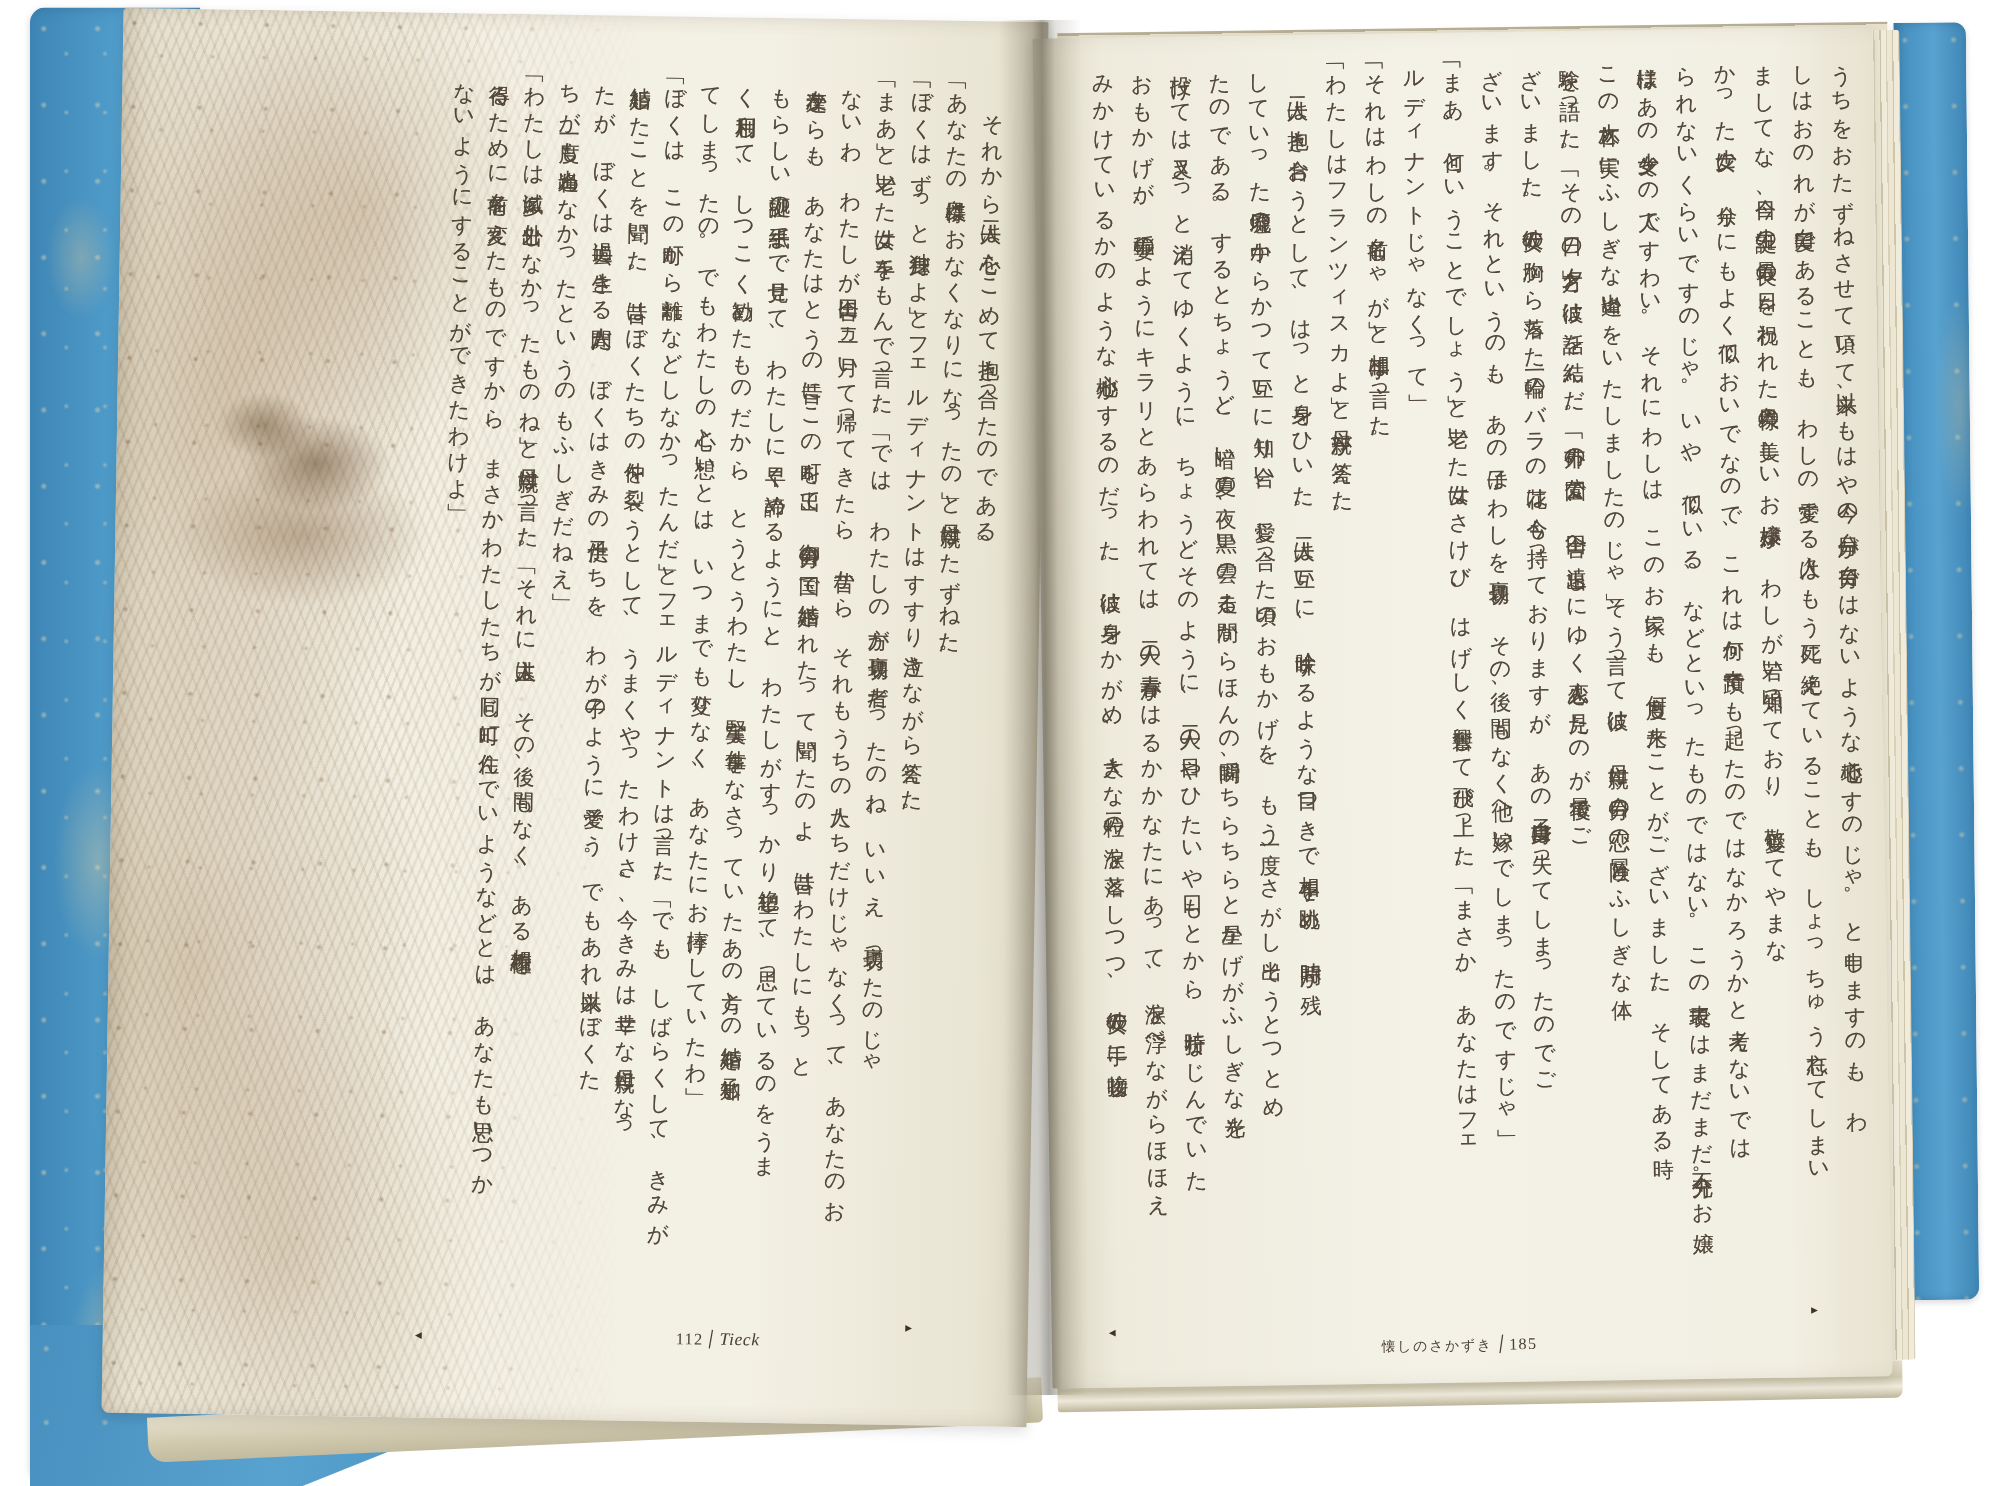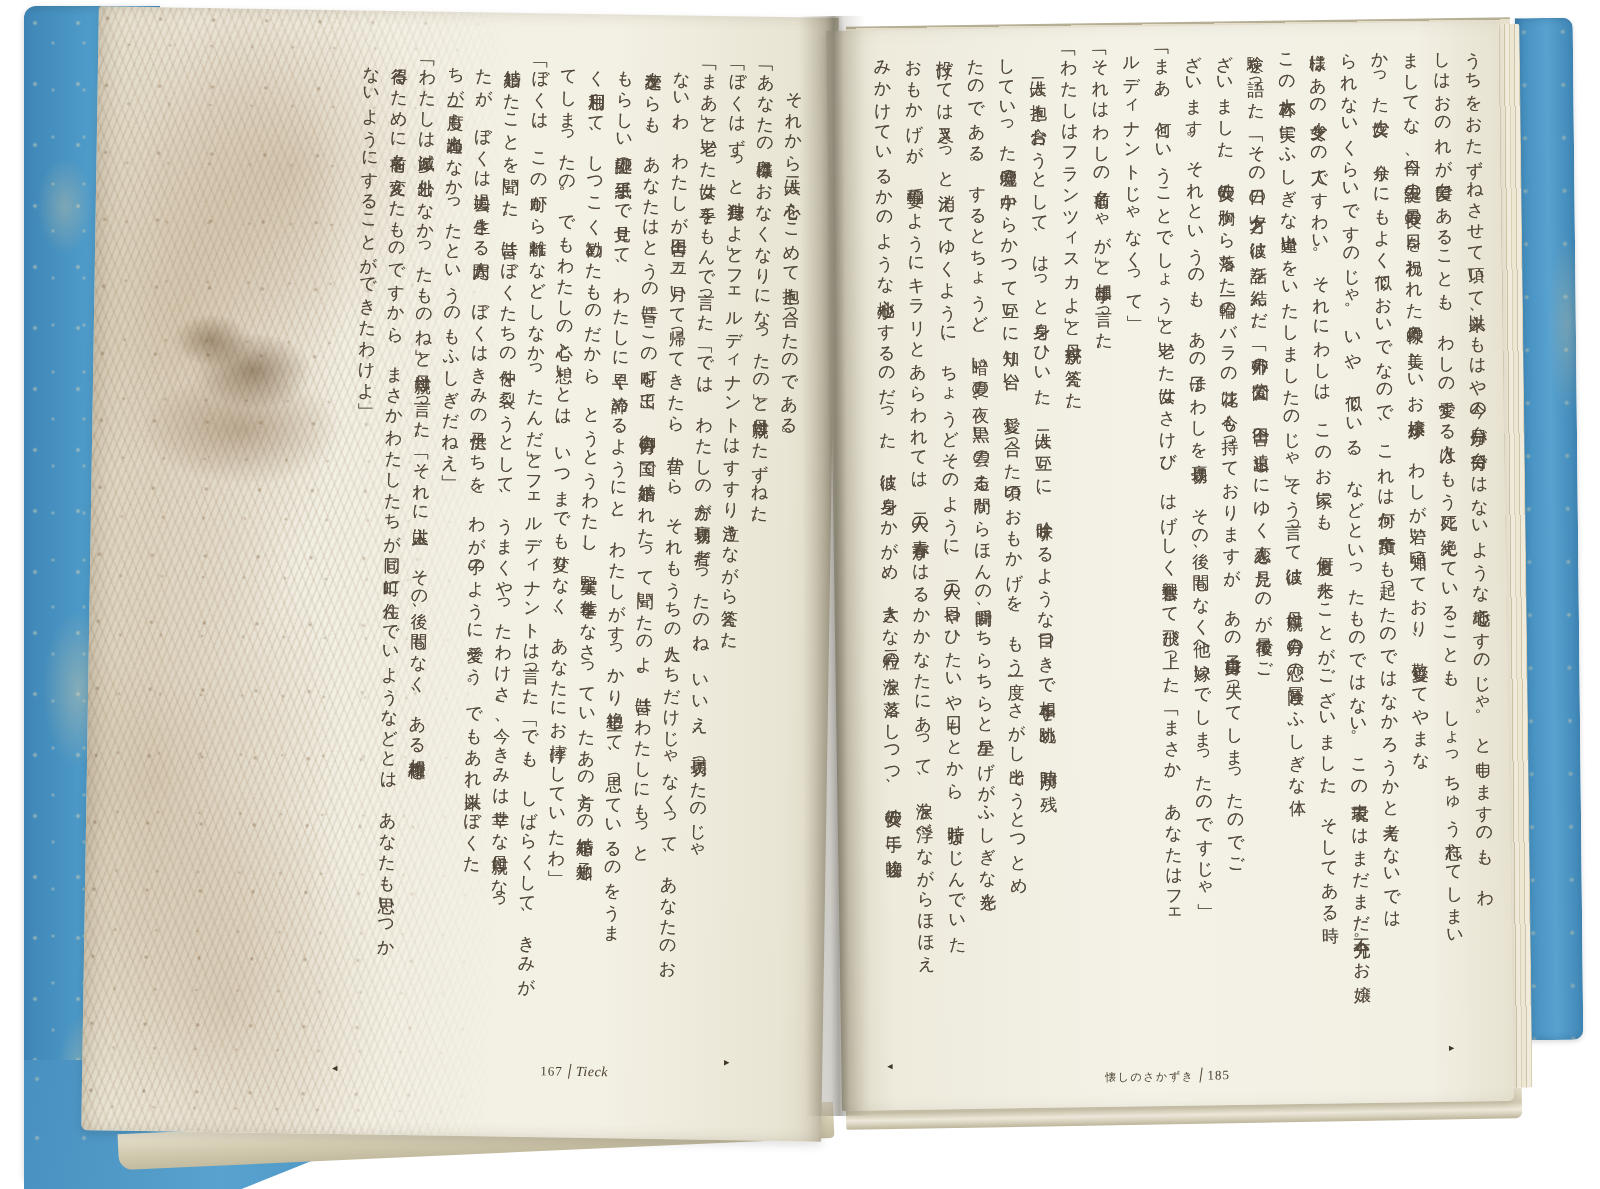--- a/index.html
+++ b/index.html
@@ -140,21 +140,21 @@
       <div class="col">結婚したことを聞いた。昔はぼくたちの仲を裂こうとして、うまくやったわけさ。今、きみは幸せな母親になっ</div>
       <div class="col">たが、ぼくは過去に生きる人間だ。ぼくはきみの子供たちを、わが子のように愛そう。でもあれ以来、ぼくた</div>
       <div class="col">ちが一度も出逢わなかったというのもふしぎだねえ」</div>
       <div class="col">「わたしは滅多に外出しなかったものね」と母親は言った。「それに主人は、その後、間もなく、ある相続権を</div>
       <div class="col">得るために名前を変えたものですから、まさかわたしたちが同じ町に住んでいようなどとは、あなたも思いつか</div>
       <div class="col">ないようにすることができたわけよ」</div>
     </div>
 
     <span class="orn lp-orn-l">◄</span>
     <div class="footer left-footer">
-      <span class="pagenum">167</span><span class="divider"></span><span class="runtitle-latin">Tieck</span>
+      <span class="pagenum">112</span><span class="divider"></span><span class="runtitle-latin">Tieck</span>
     </div>
     <span class="orn lp-orn-r">►</span>
   </div>
 
   <div class="page page-right">
     <div class="vtext right-text">
       <div class="col">うちをおたずねさせて頂いて以来、もはや今の自分が自分ではないような心地ですのじゃ。と申しますのも、わ</div>
       <div class="col">しはおのれが白髪であることも、わしの愛する人々はもう死に絶えていることも、しょっちゅう忘れてしまい</div>
       <div class="col">ましてな、今日、生誕の最良の日を祝われた奥様の美しいお嬢様が、わしが若い頃知っており、敬愛してやまな</div>
       <div class="col">かった少女に、余りにもよく似ておいでなので、これは何か奇蹟でも起ったのではなかろうかと考えないでは</div>

